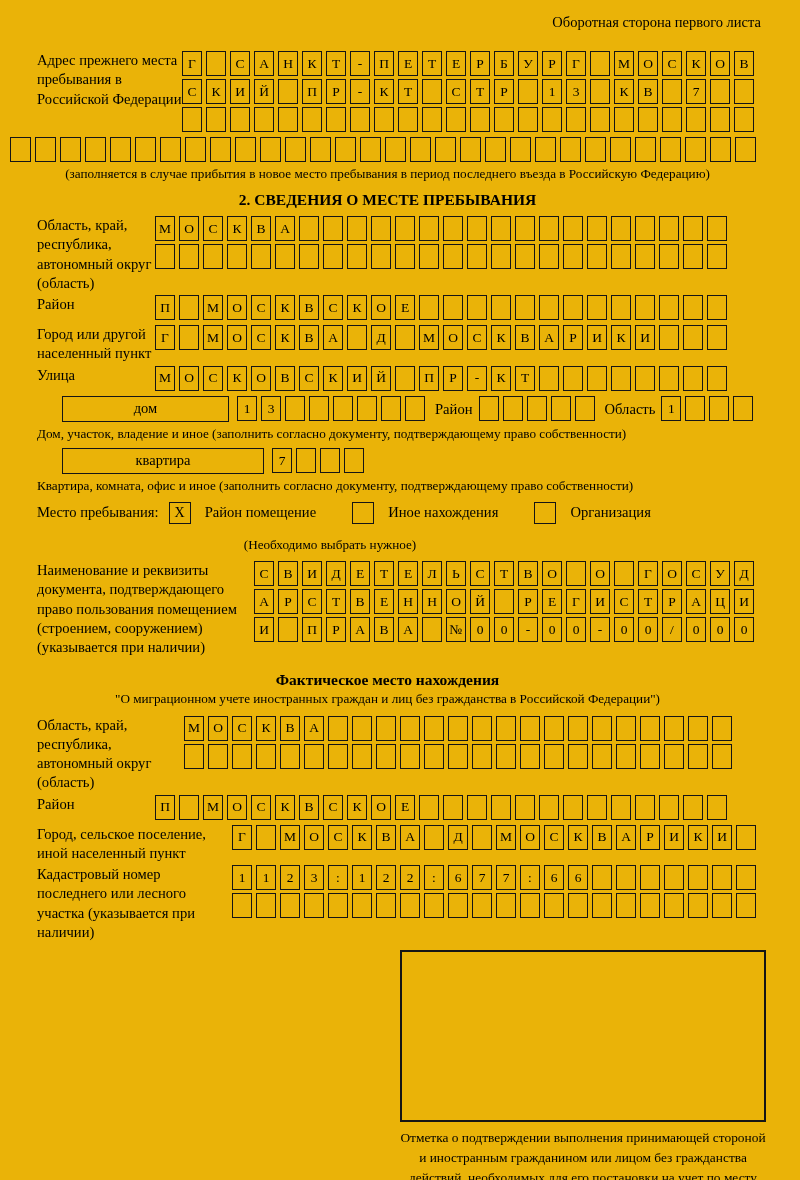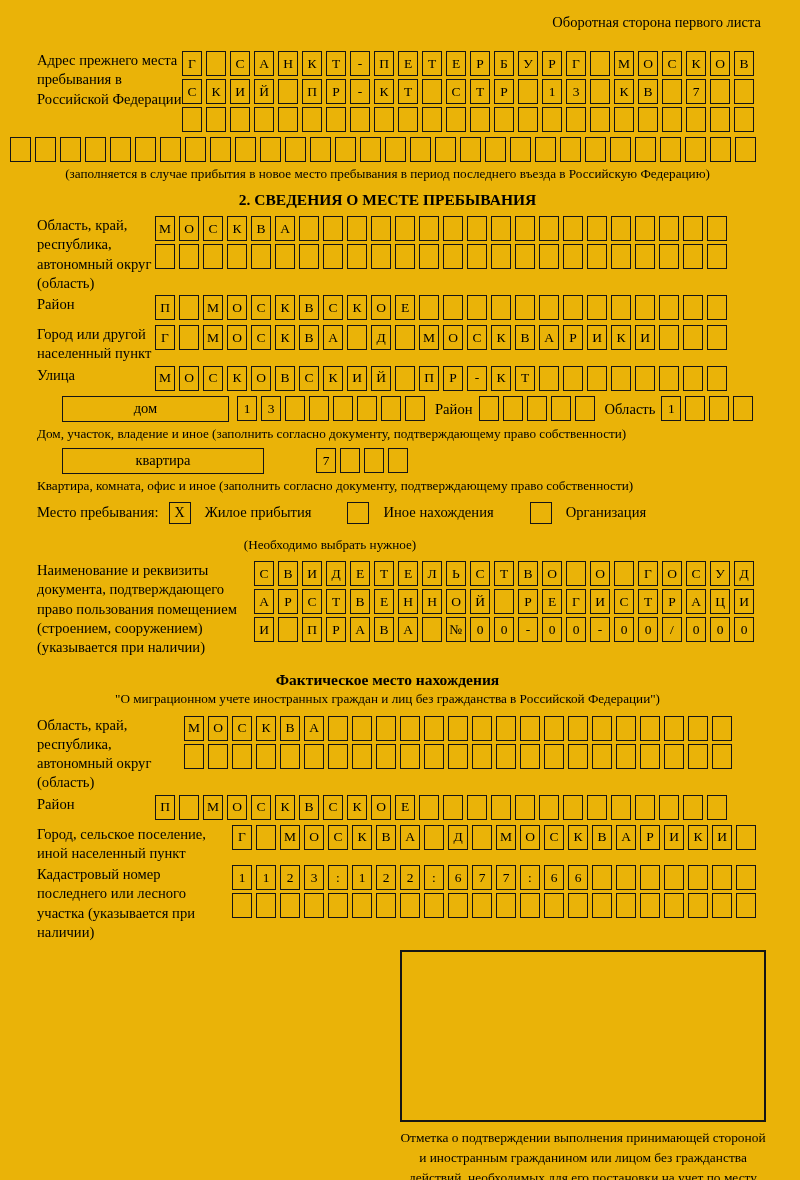--- a/index.html
+++ b/index.html
@@ -52,21 +52,21 @@
   .chknote{margin-left:155px;width:330px;text-align:center;margin-top:3px;margin-bottom:8px;}
   .fact-caps{margin:2px 0 8px 0;}
   .stamp{
     margin-left:390px;width:366px;height:172px;
     border:2px solid #151515;box-sizing:border-box;margin-top:8px;
   }
   .stamp-cap{
     margin-left:390px;width:366px;text-align:center;
     font-size:13.4px;line-height:1.5;margin-top:6px;
   }
-  .mt6{margin-top:6px;gap:44px;}
+  .mt6{margin-top:6px;}
 </style>
 </head>
 <body>
 
 <div class="page">
 
   <div class="note">Оборотная сторона первого листа</div>
 
   <section>
     <div class="frow">
@@ -376,21 +376,21 @@
         <span class="cell"></span>
       </div>
   </div>
   <div class="caption smallcap">Квартира, комната, офис и иное (заполнить согласно документу, подтверждающему право собственности)</div>
 
   <div class="chkrow">
     <span class="chklbl" style="margin-right:0;">Место пребывания:</span>
     <span class="chk">
         <span>X</span>
       </span>
-    <span class="chklbl">Жилое прибытия</span>
+    <span class="chklbl">Район помещение</span>
     <span class="chk">
         <span></span>
       </span>
     <span class="chklbl">Иное нахождения</span>
     <span class="chk">
         <span></span>
       </span>
     <span class="chklbl">Организация</span>
   </div>
   <div class="caption chknote">(Необходимо выбрать нужное)</div>

